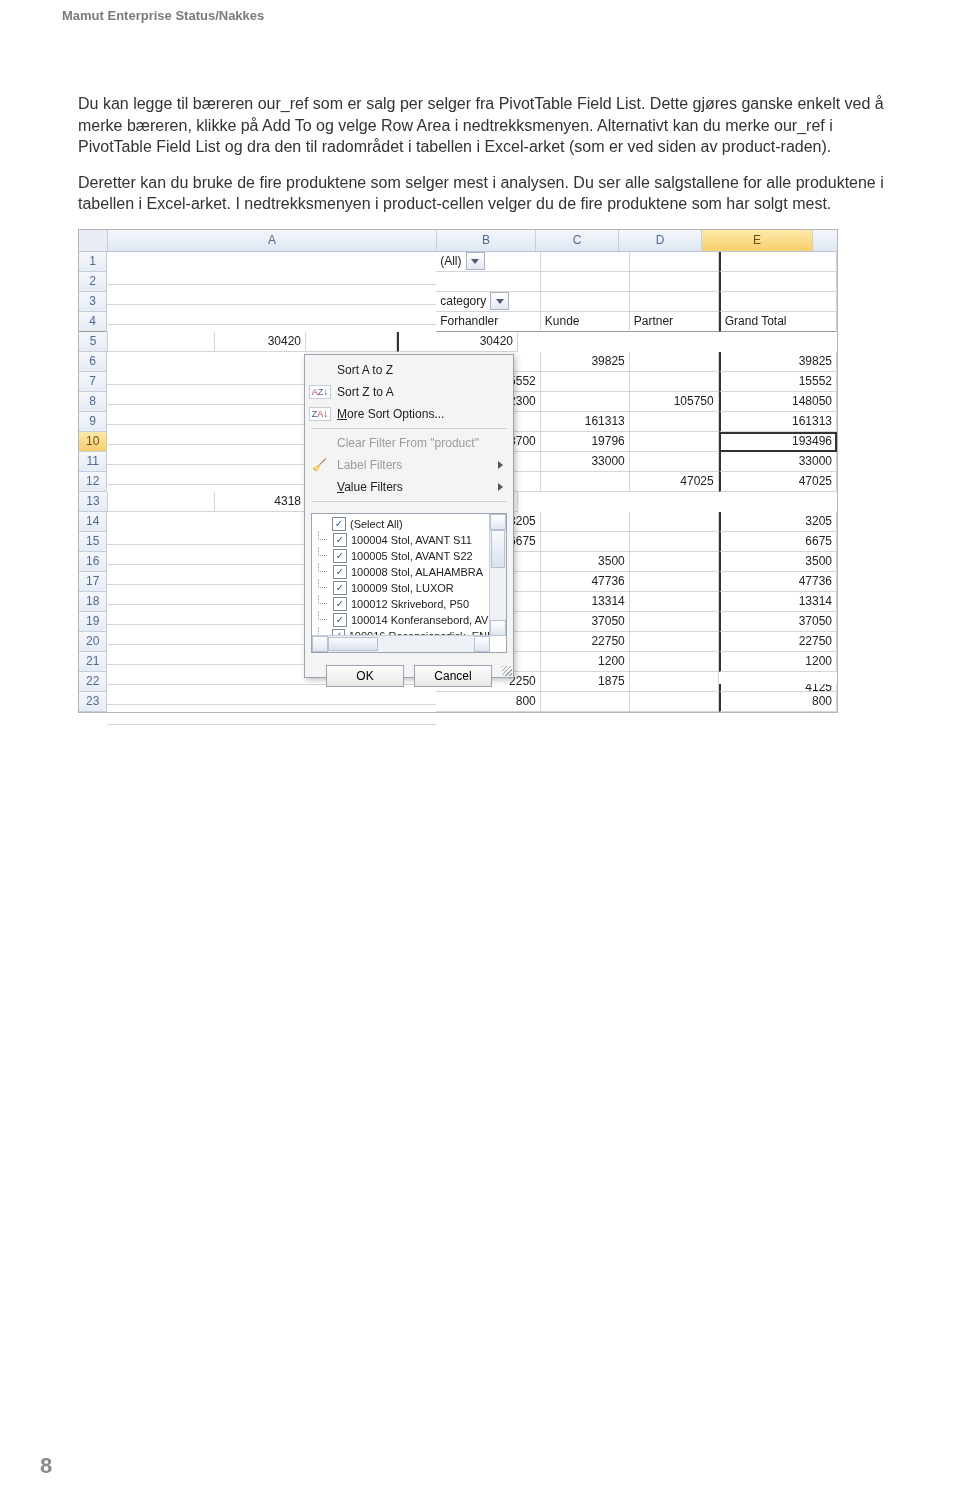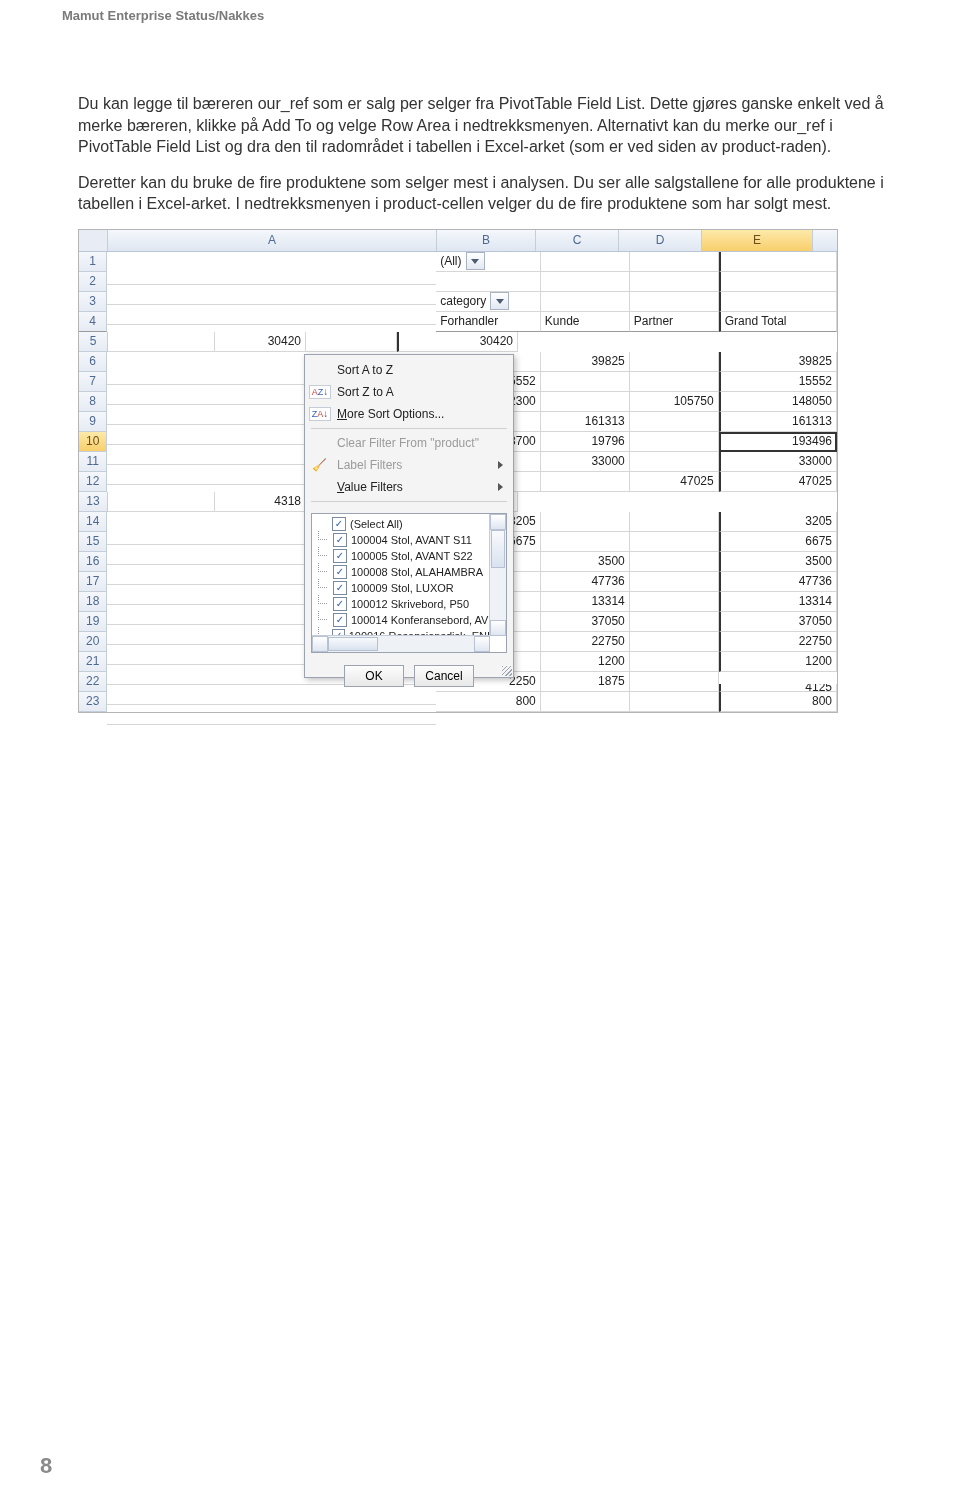--- a/index.html
+++ b/index.html
@@ -55,21 +55,21 @@
   .chk{width:12px;height:12px;border:1px solid #7a8aa0;background:#fff;display:flex;align-items:center;justify-content:center;font-size:10px;color:#2a5cab;line-height:1;}
   .lb-vscroll{position:absolute;top:0;right:0;bottom:16px;width:16px;background:#eef1f6;border-left:1px solid #c6cdd8;}
   .lb-vscroll .btn{height:14px;background:linear-gradient(#fff,#dfe6f0);border:1px solid #b8c2d2;margin:0;}
   .lb-vscroll .thumb{position:absolute;left:1px;right:1px;top:16px;height:36px;background:linear-gradient(#f8fafd,#d9e2ee);border:1px solid #b5c1d1;}
   .lb-vscroll .btn.bot{position:absolute;bottom:0;left:0;right:0;}
   .lb-hscroll{position:absolute;left:0;right:16px;bottom:0;height:16px;background:#eef1f6;border-top:1px solid #c6cdd8;}
   .lb-hscroll .btn{width:14px;height:14px;background:linear-gradient(#fff,#dfe6f0);border:1px solid #b8c2d2;display:inline-block;}
   .lb-hscroll .thumb{position:absolute;left:16px;top:1px;bottom:1px;width:48px;background:linear-gradient(#f8fafd,#d9e2ee);border:1px solid #b5c1d1;}
   .lb-hscroll .btn.right{position:absolute;right:0;top:0;}
   .btns{display:flex;justify-content:center;gap:10px;padding:10px 0;}
-  .btns button{width:60px;height:22px;background:linear-gradient(#fdfdfd,#e8e8e8);border:1px solid #9aa3af;font-size:12px;}
+  .btns button{width:78px;height:22px;background:linear-gradient(#fdfdfd,#e8e8e8);border:1px solid #9aa3af;font-size:12px;}
   .resize{position:absolute;right:1px;bottom:1px;width:10px;height:10px;background:repeating-linear-gradient(135deg,#9aa3af 0 1px,transparent 1px 3px);}
   
   .sort-ic{font-size:9px;line-height:1;background:#fff;border:1px solid #c6cdd8;padding:1px 2px;color:#355;}
   .sort-ic .a{color:#d04545;}.sort-ic .z{color:#3a63b2;}
   .small-arrow{font-size:10px;color:#456;}
   .page-num{position:absolute;left:40px;bottom:20px;font-size:22px;color:#8a8a8a;font-weight:bold;}
 </style>
 </head>
 <body>
 <div class="page">

